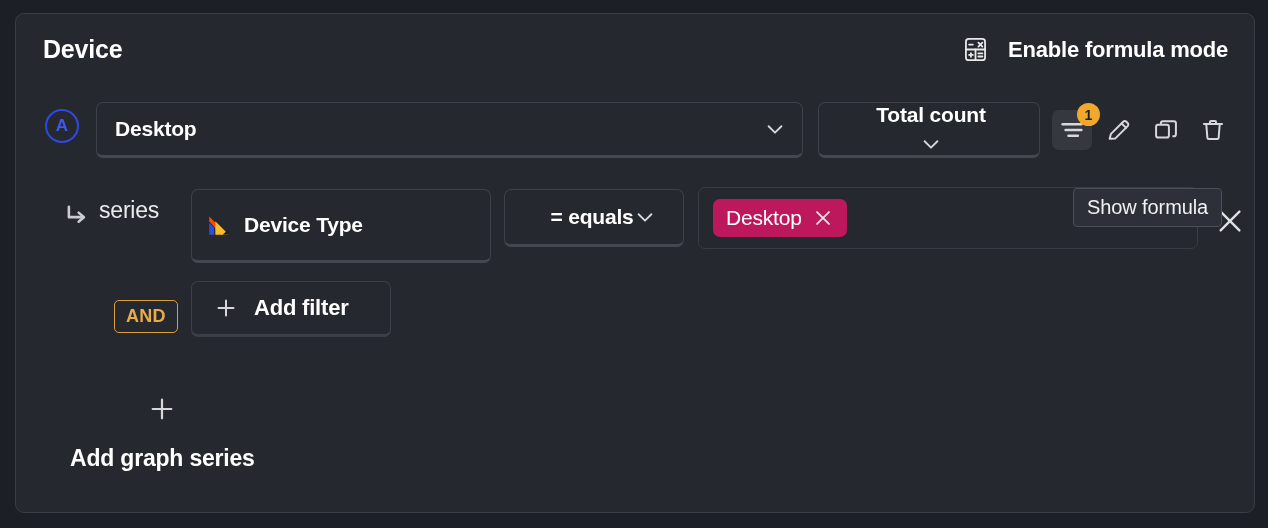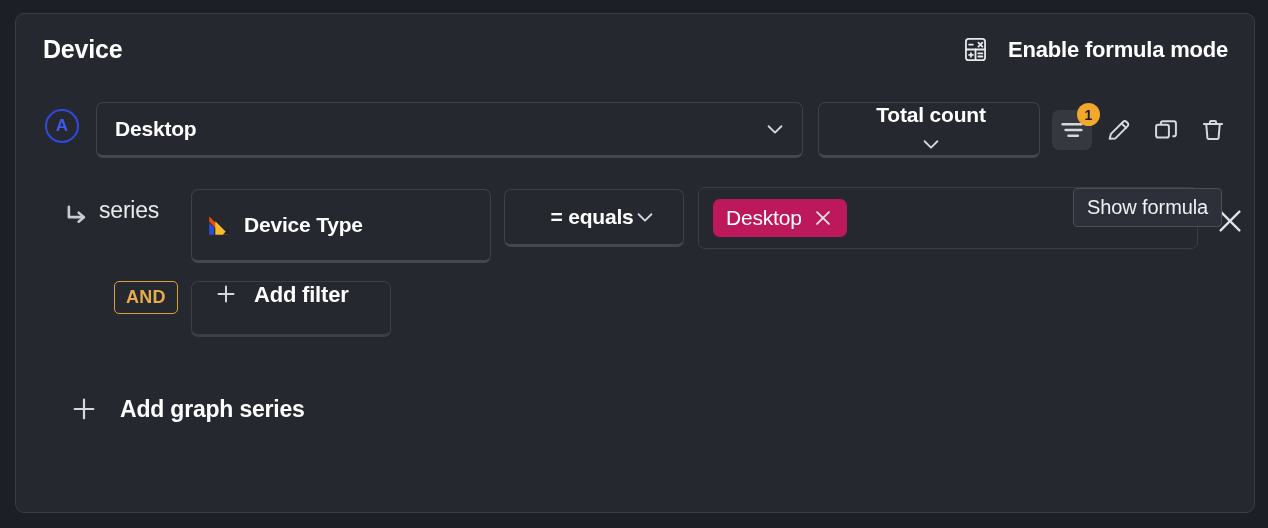--- a/index.html
+++ b/index.html
@@ -231,34 +231,34 @@
 
   
   .and-row {
     position: absolute;
     left: 0; top: 262px;
     width: 100%;
     height: 70px;
   }
   .and-badge {
     position: absolute;
-    left: 98px; top: 5px;
+    left: 98px; top: 24px;
     border: 1px solid #d99f3c;
     border-radius: 5px;
     color: #e6ab4a;
     font-size: 18px;
     font-weight: bold;
     padding: 5px 11px;
     letter-spacing: 0.3px;
     cursor: pointer;
   }
   .btn-ghost {
     position: absolute;
     display: flex;
-    align-items: flex-start;
+    align-items: center;
     gap: 16px;
     border: 1px solid #3c3f47;
     border-bottom-width: 3px;
     border-radius: 7px;
     background: transparent;
     cursor: pointer;
   }
   .add-filter-btn {
     left: 175px; top: 5px;
     width: 200px; height: 56px;
@@ -284,20 +284,21 @@
     position: absolute;
     left: 46px; top: 5px;
     display: flex;
     align-items: center;
     gap: 22px;
     padding: 8px 12px 8px 8px;
     border-radius: 7px;
     cursor: pointer;
     background: transparent;
     border: none;
+    flex-direction: column;
   }
   .add-series-plus { width: 28px; height: 28px; flex: 0 0 auto; }
   .add-series-label {
     font-size: 23px;
     font-weight: bold;
     color: #ffffff;
     letter-spacing: -0.2px;
   }
 </style>
 </head>

